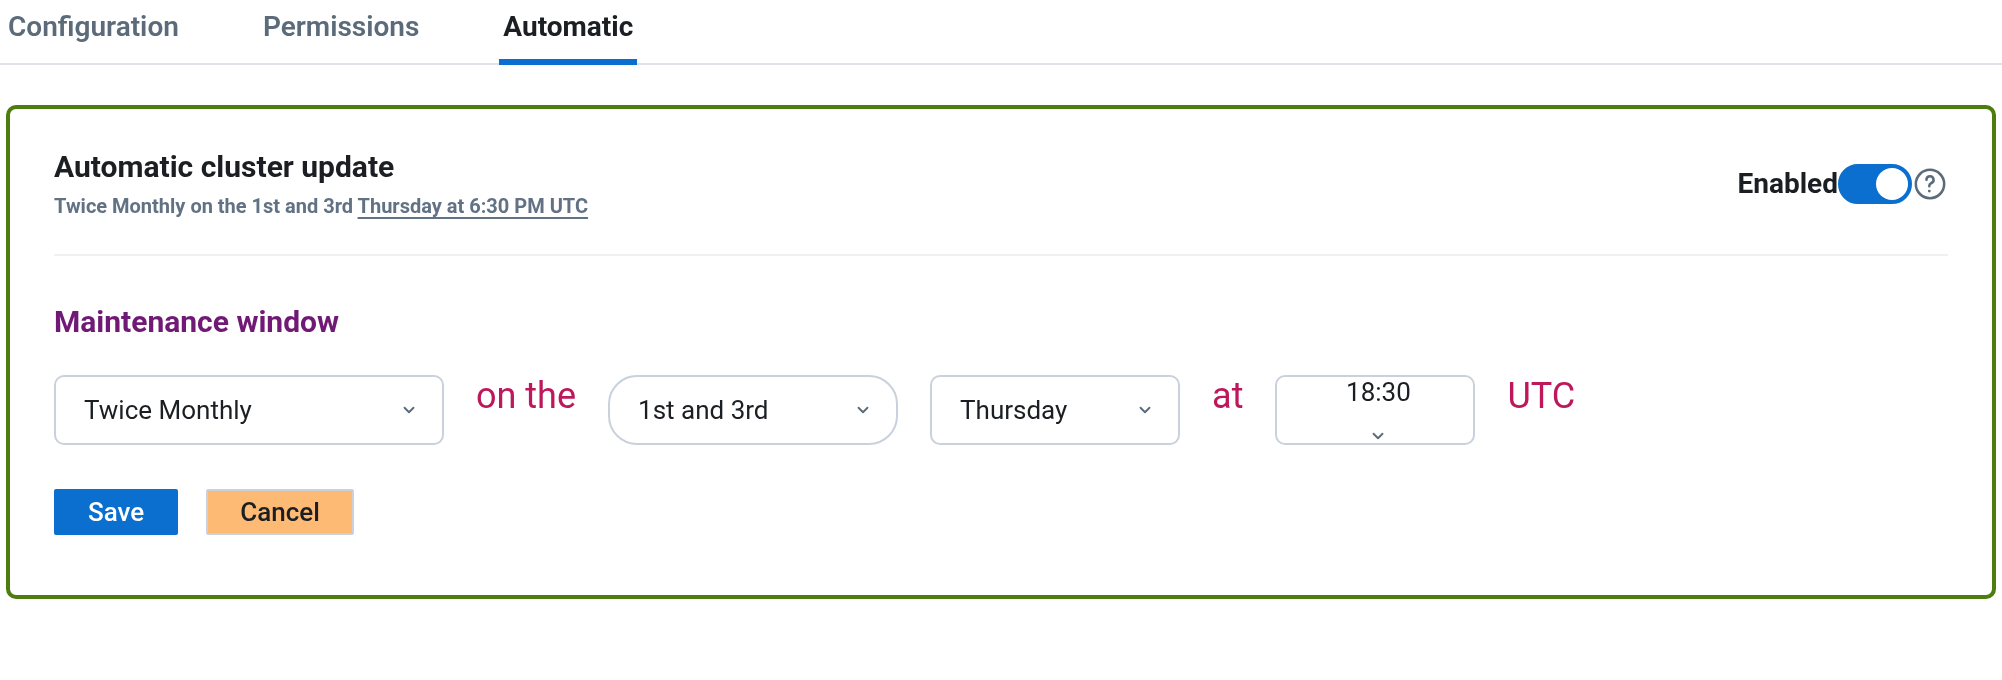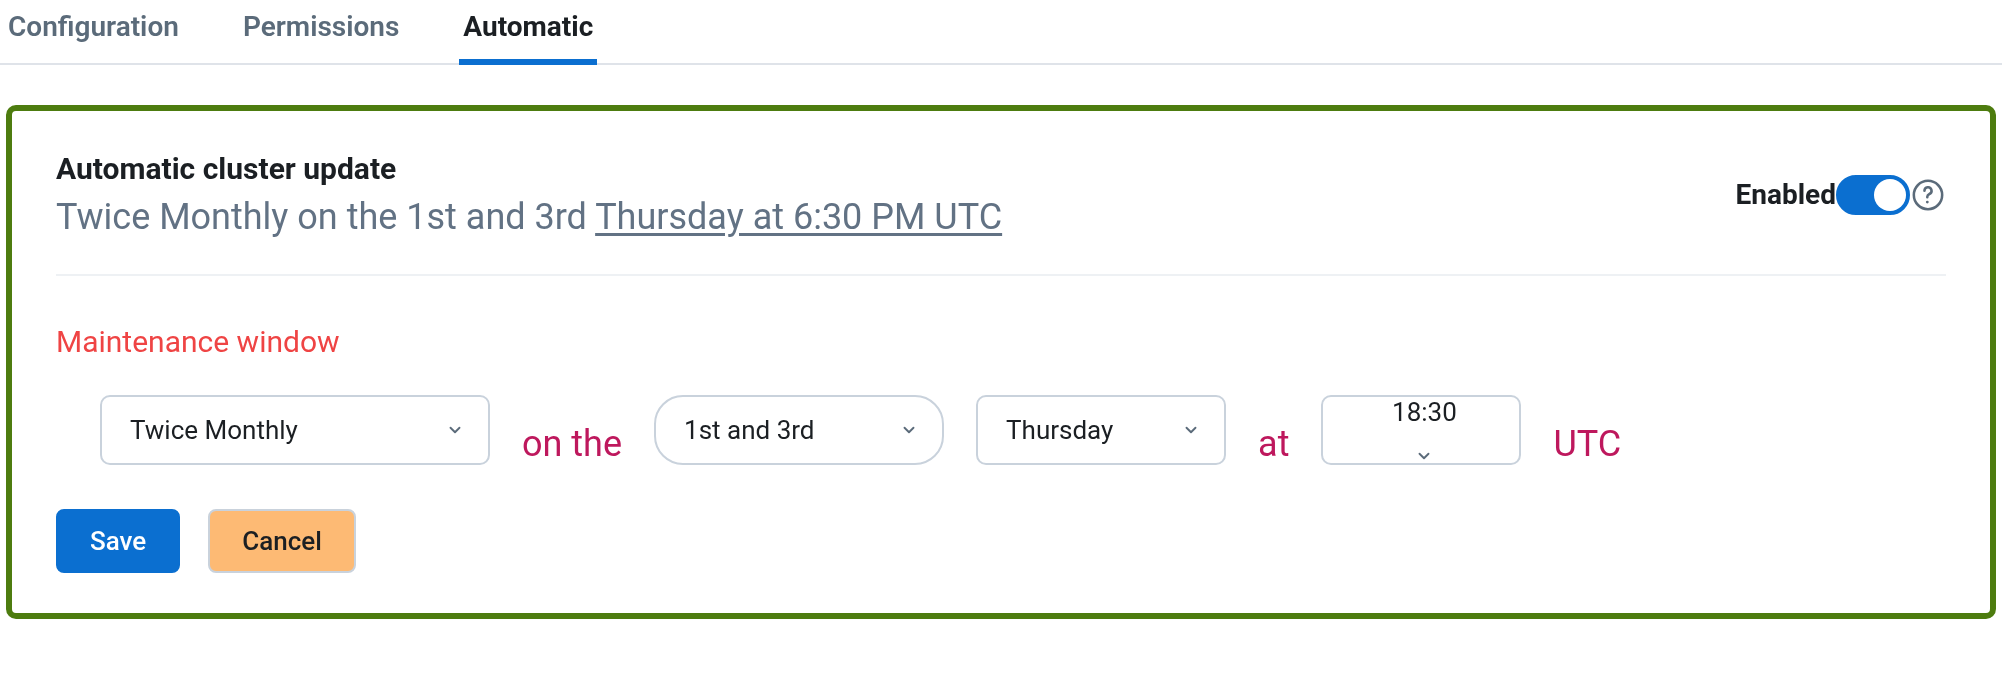--- a/index.html
+++ b/index.html
@@ -13,21 +13,21 @@
   }
   .page {
     width: 2002px;
     padding: 0;
   }
 
   
   .tabs {
     display: flex;
     align-items: flex-end;
-    gap: 56px;
+    gap: 76px;
     padding: 0 0 0 4px;
     border-bottom: 2px solid #dfe3e9;
   }
   .tab {
     font-size: 28px;
     font-weight: 600;
     color: #5b6b7a;
     padding: 10px 4px 20px 4px;
     cursor: pointer;
     position: relative;
@@ -40,40 +40,40 @@
     content: "";
     position: absolute;
     left: 0; right: 0; bottom: -2px;
     height: 6px;
     background: #0b6fd0;
   }
 
   
   .card {
     margin: 40px 6px 0 6px;
-    border: 6px solid #4d7c0f;
+    border: 4px solid #4d7c0f;
     border-radius: 10px;
-    padding: 40px 44px 40px 44px;
+    padding: 40px 44px 60px 44px;
   }
   .card-header {
     display: flex;
     align-items: center;
     padding-bottom: 36px;
     border-bottom: 2px solid #eef1f4;
   }
   .header-text { flex: 1 1 auto; }
   .card-title {
     font-size: 30px;
     font-weight: 700;
     color: #1b1f23;
     margin: 0 0 10px 0;
   }
   .card-subtitle {
-    font-size: 36px;
-    font-weight: 400;
+    font-size: 20px;
+    font-weight: 700;
     color: #627284;
   }
   .card-subtitle .underline {
     text-decoration: underline;
     text-underline-offset: 4px;
   }
 
   .header-right {
     display: flex;
     align-items: center;
@@ -110,30 +110,29 @@
     display: inline-flex;
     align-items: center;
     justify-content: center;
     cursor: pointer;
   }
   .help-icon svg { display: block; }
 
   
   .section-title {
     font-size: 30px;
-    font-weight: 400;
-    color: #ef4444;
+    font-weight: 700;
+    color: #701a75;
     margin: 48px 0 36px 0;
   }
   .row {
     display: flex;
-    align-items: flex-end;
+    align-items: flex-start;
     gap: 32px;
     flex-wrap: wrap;
-    margin-left: 44px;
   }
   .label-inline {
     font-size: 36px;
     color: #be185d;
   }
 
   
   .select {
     display: inline-flex;
     align-items: center;
@@ -161,23 +160,23 @@
     color: #5b6b7a;
   }
 
   
   .actions {
     display: flex;
     gap: 28px;
     margin-top: 44px;
   }
   .btn {
-    height: 64px;
+    height: 46px;
     padding: 0 32px;
-    border-radius: 8px;
+    border-radius: 2px;
     font-size: 26px;
     font-weight: 500;
     cursor: pointer;
     display: inline-flex;
     align-items: center;
     justify-content: center;
   }
   .btn.primary {
     background: #0b6fd0;
     color: #fff;

